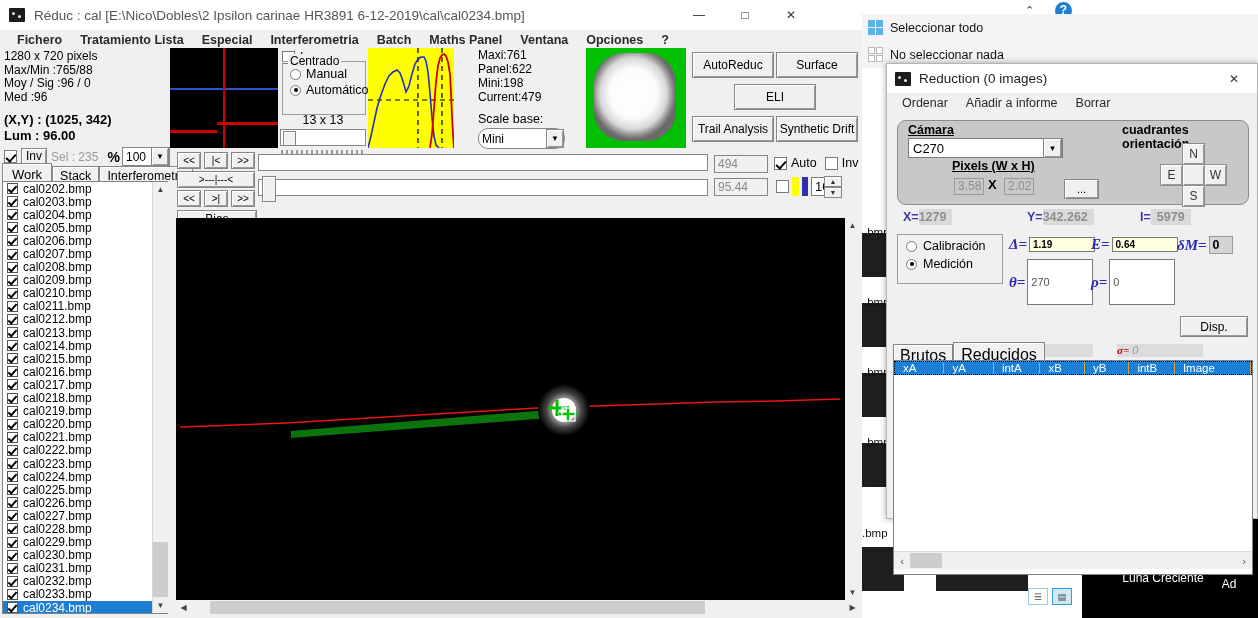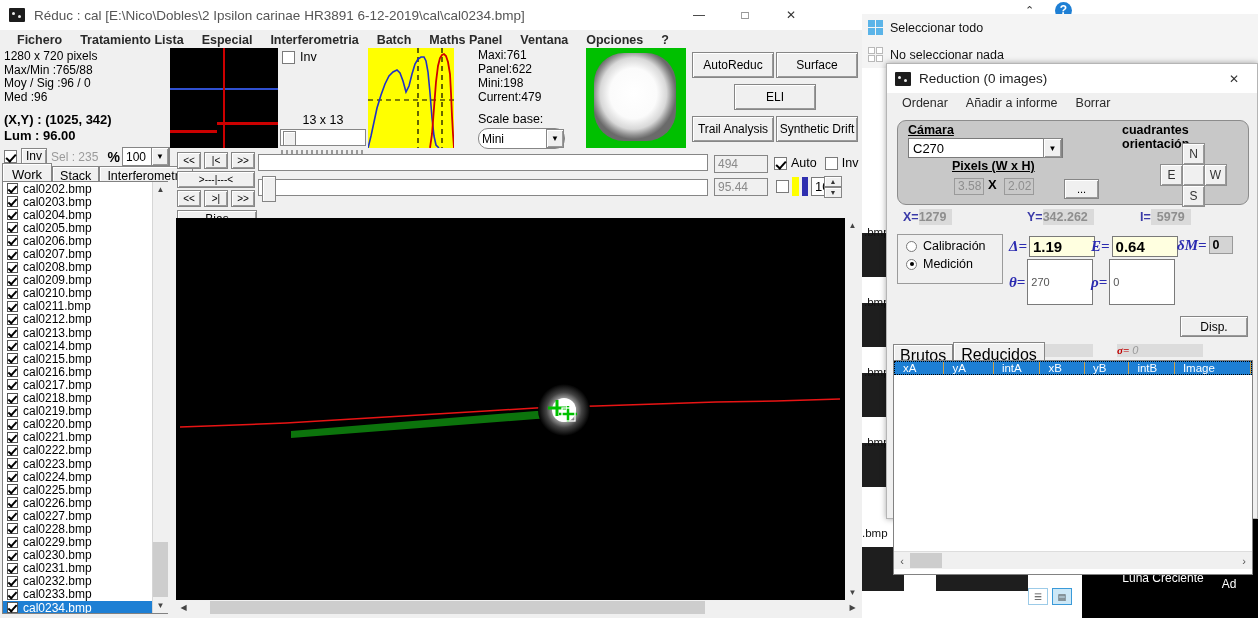--- a/index.html
+++ b/index.html
@@ -167,21 +167,21 @@
      box-shadow:inset 1px 1px 0 #fff,inset -1px -1px 0 #9a9a9a;font-size:12px;
      display:flex;align-items:center;justify-content:center;color:#333;}
   .pxbox{position:absolute;width:30px;height:17px;border:1px solid #9a9a9a;background:#c8c8c8;color:#8e8e8e;
      font-size:12px;padding-left:3px;box-sizing:border-box;line-height:15px;}
   #dotsbtn{position:absolute;left:166px;top:58px;width:33px;height:18px;border:1px solid #868686;background:#f0f0f0;
      box-shadow:inset 1px 1px 0 #fff,inset -1px -1px 0 #9a9a9a;font-size:11px;display:flex;align-items:center;justify-content:center;}
   .xyirow{position:absolute;top:146px;font-size:12.5px;font-weight:bold;color:#3a3aa8;}
   .xyival{background:#dadada;color:#8e8e8e;padding:1px 6px;font-weight:bold;}
   #measgroup{position:absolute;left:10px;top:170px;width:106px;height:50px;border:1px solid #9b9b9b;box-sizing:border-box;}
   .mrow{display:flex;align-items:center;gap:6px;font-size:12.5px;margin:4px 0 0 8px;}
-  .fld-y{border:1px solid #7a7a7a;background:#ffffe0;font-weight:bold;font-size:15px;padding:1px 3px;box-sizing:border-box;}
+  .fld-y{border:1px solid #7a7a7a;background:#ffffe0;font-weight:bold;font-size:10px;padding:1px 3px;box-sizing:border-box;}
   .fld-w{border:1px solid #7a7a7a;background:#fff;color:#555;font-size:11px;padding:16px 3px;box-sizing:border-box;}
   .fld-g{border:1px solid #9a9a9a;background:#d4d4d4;font-weight:bold;font-size:12.5px;padding:1px 3px;box-sizing:border-box;}
   .sym{font-family:"Liberation Serif",serif;font-style:italic;font-weight:bold;color:#2a2ab0;font-size:15px;}
   #dispbtn{position:absolute;left:293px;top:252px;width:66px;height:19px;border:1px solid #868686;background:#f0f0f0;
      box-shadow:inset 1px 1px 0 #fff,inset -1px -1px 0 #9a9a9a;font-size:12px;display:flex;align-items:center;justify-content:center;}
   .sigma-box{position:absolute;top:280px;background:#dcdcdc;width:86px;height:13px;font-size:11px;color:#888;}
   .sig-red{color:#c00000;font-style:italic;font-weight:bold;font-family:"Liberation Serif",serif;}
   #red-tabs{position:absolute;left:6px;top:278px;display:flex;align-items:flex-end;}
   .rtab{border:1px solid #868686;border-bottom:none;background:#f0f0f0;font-size:16px;padding:2px 6px;box-shadow:inset 1px 1px 0 #fff;}
   #red-table{position:absolute;left:6px;top:296px;width:360px;height:215px;border:1px solid #828282;background:#fff;box-sizing:border-box;}
@@ -459,20 +459,31 @@
   <div class="panel" id="profile-img">
     <div class="pl-hline" style="top:40px;background:#3050d0;"></div>
     <div class="pl-hline" style="top:82px;width:47px;background:#cc0000;height:3px;"></div>
     <div class="pl-hline" style="top:74px;left:47px;width:61px;background:#cc0000;height:3px;"></div>
     <div class="pl-vline" style="left:53px;"></div>
   </div>
 
   <div class="panel" style="left:282px;top:50px;display:flex;align-items:center;gap:5px;">
     <span class="wincheck"></span>
     <span style="font-size:12.5px;">Inv</span>
+  </div>
+  <div class="panel" id="centrado-group">
+    <span class="grp-title">Centrado</span>
+    <div class="radio-row" style="margin-top:5px;">
+      <span class="radio"></span>
+      <span>Manual</span>
+    </div>
+    <div class="radio-row">
+      <span class="radio on"></span>
+      <span>Automático</span>
+    </div>
   </div>
   <div class="panel" id="sizelabel">13 x 13</div>
   <div class="panel" id="slider1">
     <div id="slider1-thumb"></div>
   </div>
   <div class="panel" id="ticks">
     <svg width="86" height="7">
       <g stroke="#444" stroke-width="1">
         <line x1="2" y1="0" x2="2" y2="6"></line>
           <line x1="7" y1="0" x2="7" y2="6"></line>

